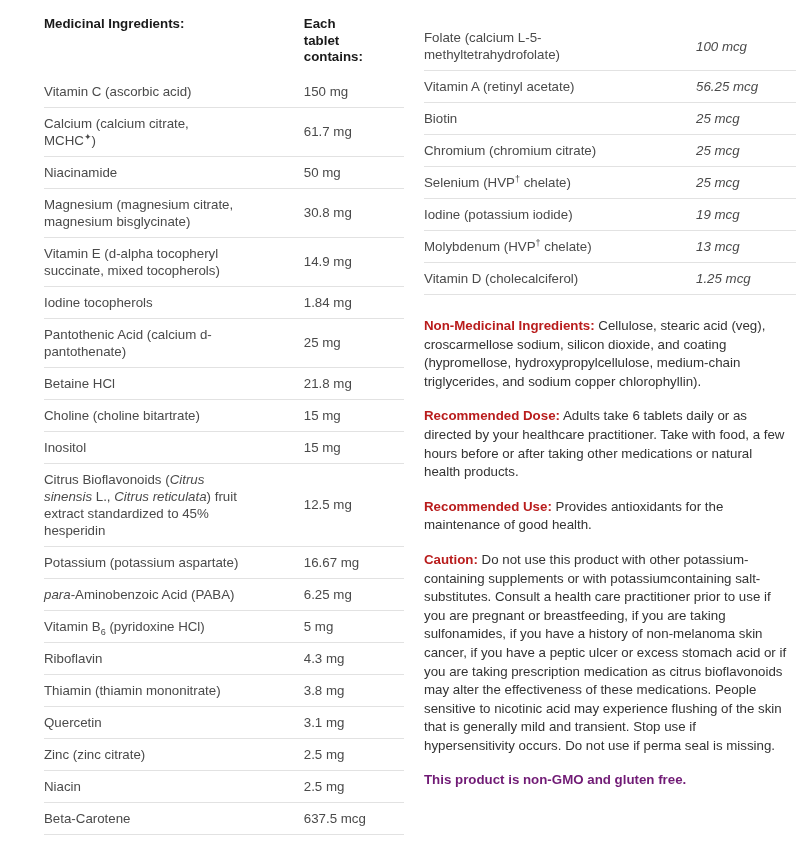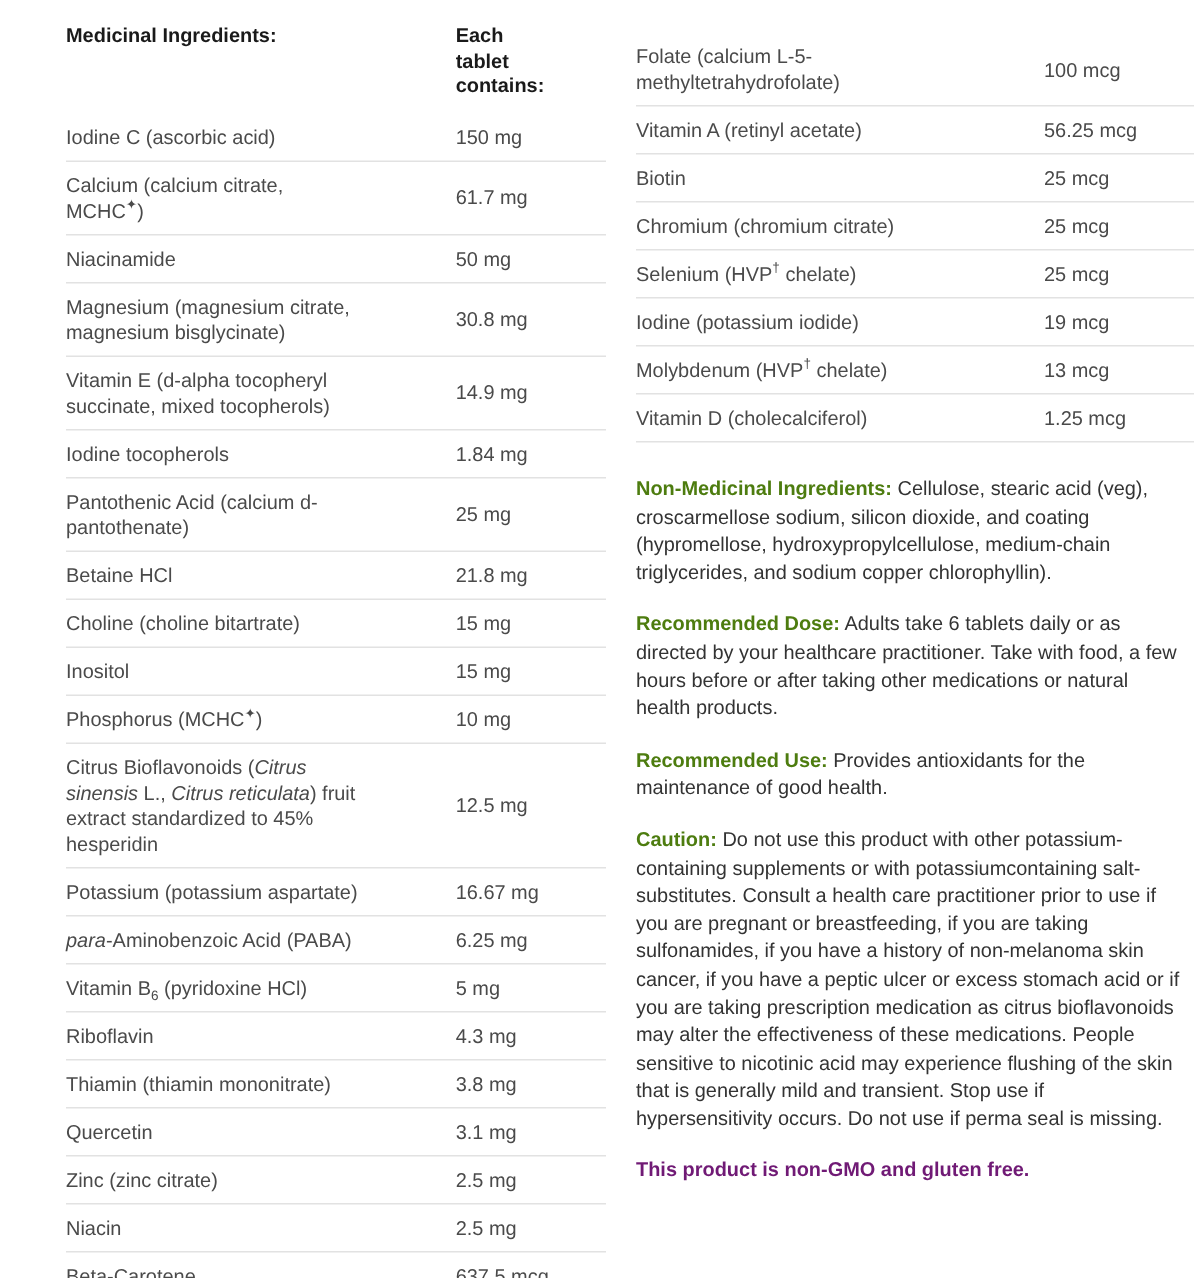--- a/index.html
+++ b/index.html
@@ -52,21 +52,21 @@
     background-clip: padding-box;
   }
   table.facts tr:first-child > td { border-top: none; }
 
   td.c-name   { width: 192px; padding-right: 8px; }
   td.c-spacer { width: 62px; padding: 0; }
   td.c-val    { width: 98px; padding-left: 6px; }
 
   .rcol td.c-name   { width: 196px; padding-right: 8px; }
   .rcol td.c-spacer { width: 62px; padding: 0; }
-  .rcol td.c-val    { width: 100px; padding-left: 6px; }
+  .rcol td.c-val    { width: 100px; padding-left: 6px; font-style: italic; }
 
   
   tr.head td {
     font-weight: bold;
     color: #1a1a1a;
     border-bottom: none;
     padding-top: 6px;
     padding-bottom: 10px;
     vertical-align: top;
     font-size: 13.3px;
@@ -78,21 +78,21 @@
 
   
   .para {
     font-size: 13.3px;
     line-height: 18.6px;
     color: #333333;
     margin: 0 0 16px 0;
   }
   .para:last-child { margin-bottom: 0; }
   .para b, .para strong {
-    color: #4d7c0f;
+    color: #b91c1c;
     font-weight: bold;
   }
   .para.standalone {
     color: #701a75;
     font-weight: bold;
   }
   .right-text-block { margin-top: 22px; }
 
   sup { font-size: 0.68em; vertical-align: super; line-height: 0; }
   sub { font-size: 0.68em; vertical-align: sub; line-height: 0; }
@@ -109,21 +109,21 @@
         <tr class="head">
           <td class="c-name">Medicinal Ingredients:</td>
           <td class="c-spacer"></td>
           <td class="c-val">
             <span class="hdr-each">Each</span>
             <span class="hdr-each">tablet</span>
             <span class="hdr-each">contains:</span>
           </td>
         </tr>
       <tr>
-            <td class="c-name">Iodine C (ascorbic acid)</td>
+            <td class="c-name">Vitamin C (ascorbic acid)</td>
             <td class="c-spacer"></td>
             <td class="c-val">150 mg</td>
           </tr>
           <tr>
             <td class="c-name">Calcium (calcium citrate, MCHC<sup>✦</sup>)</td>
             <td class="c-spacer"></td>
             <td class="c-val">61.7 mg</td>
           </tr>
           <tr>
             <td class="c-name">Niacinamide</td>
@@ -157,25 +157,20 @@
           </tr>
           <tr>
             <td class="c-name">Choline (choline bitartrate)</td>
             <td class="c-spacer"></td>
             <td class="c-val">15 mg</td>
           </tr>
           <tr>
             <td class="c-name">Inositol</td>
             <td class="c-spacer"></td>
             <td class="c-val">15 mg</td>
-          </tr>
-          <tr>
-            <td class="c-name">Phosphorus (MCHC<sup>✦</sup>)</td>
-            <td class="c-spacer"></td>
-            <td class="c-val">10 mg</td>
           </tr>
           <tr>
             <td class="c-name">Citrus Bioflavonoids (<i>Citrus sinensis</i> L., <i>Citrus reticulata</i>) fruit extract standardized to 45% hesperidin</td>
             <td class="c-spacer"></td>
             <td class="c-val">12.5 mg</td>
           </tr>
           <tr>
             <td class="c-name">Potassium (potassium aspartate)</td>
             <td class="c-spacer"></td>
             <td class="c-val">16.67 mg</td>

